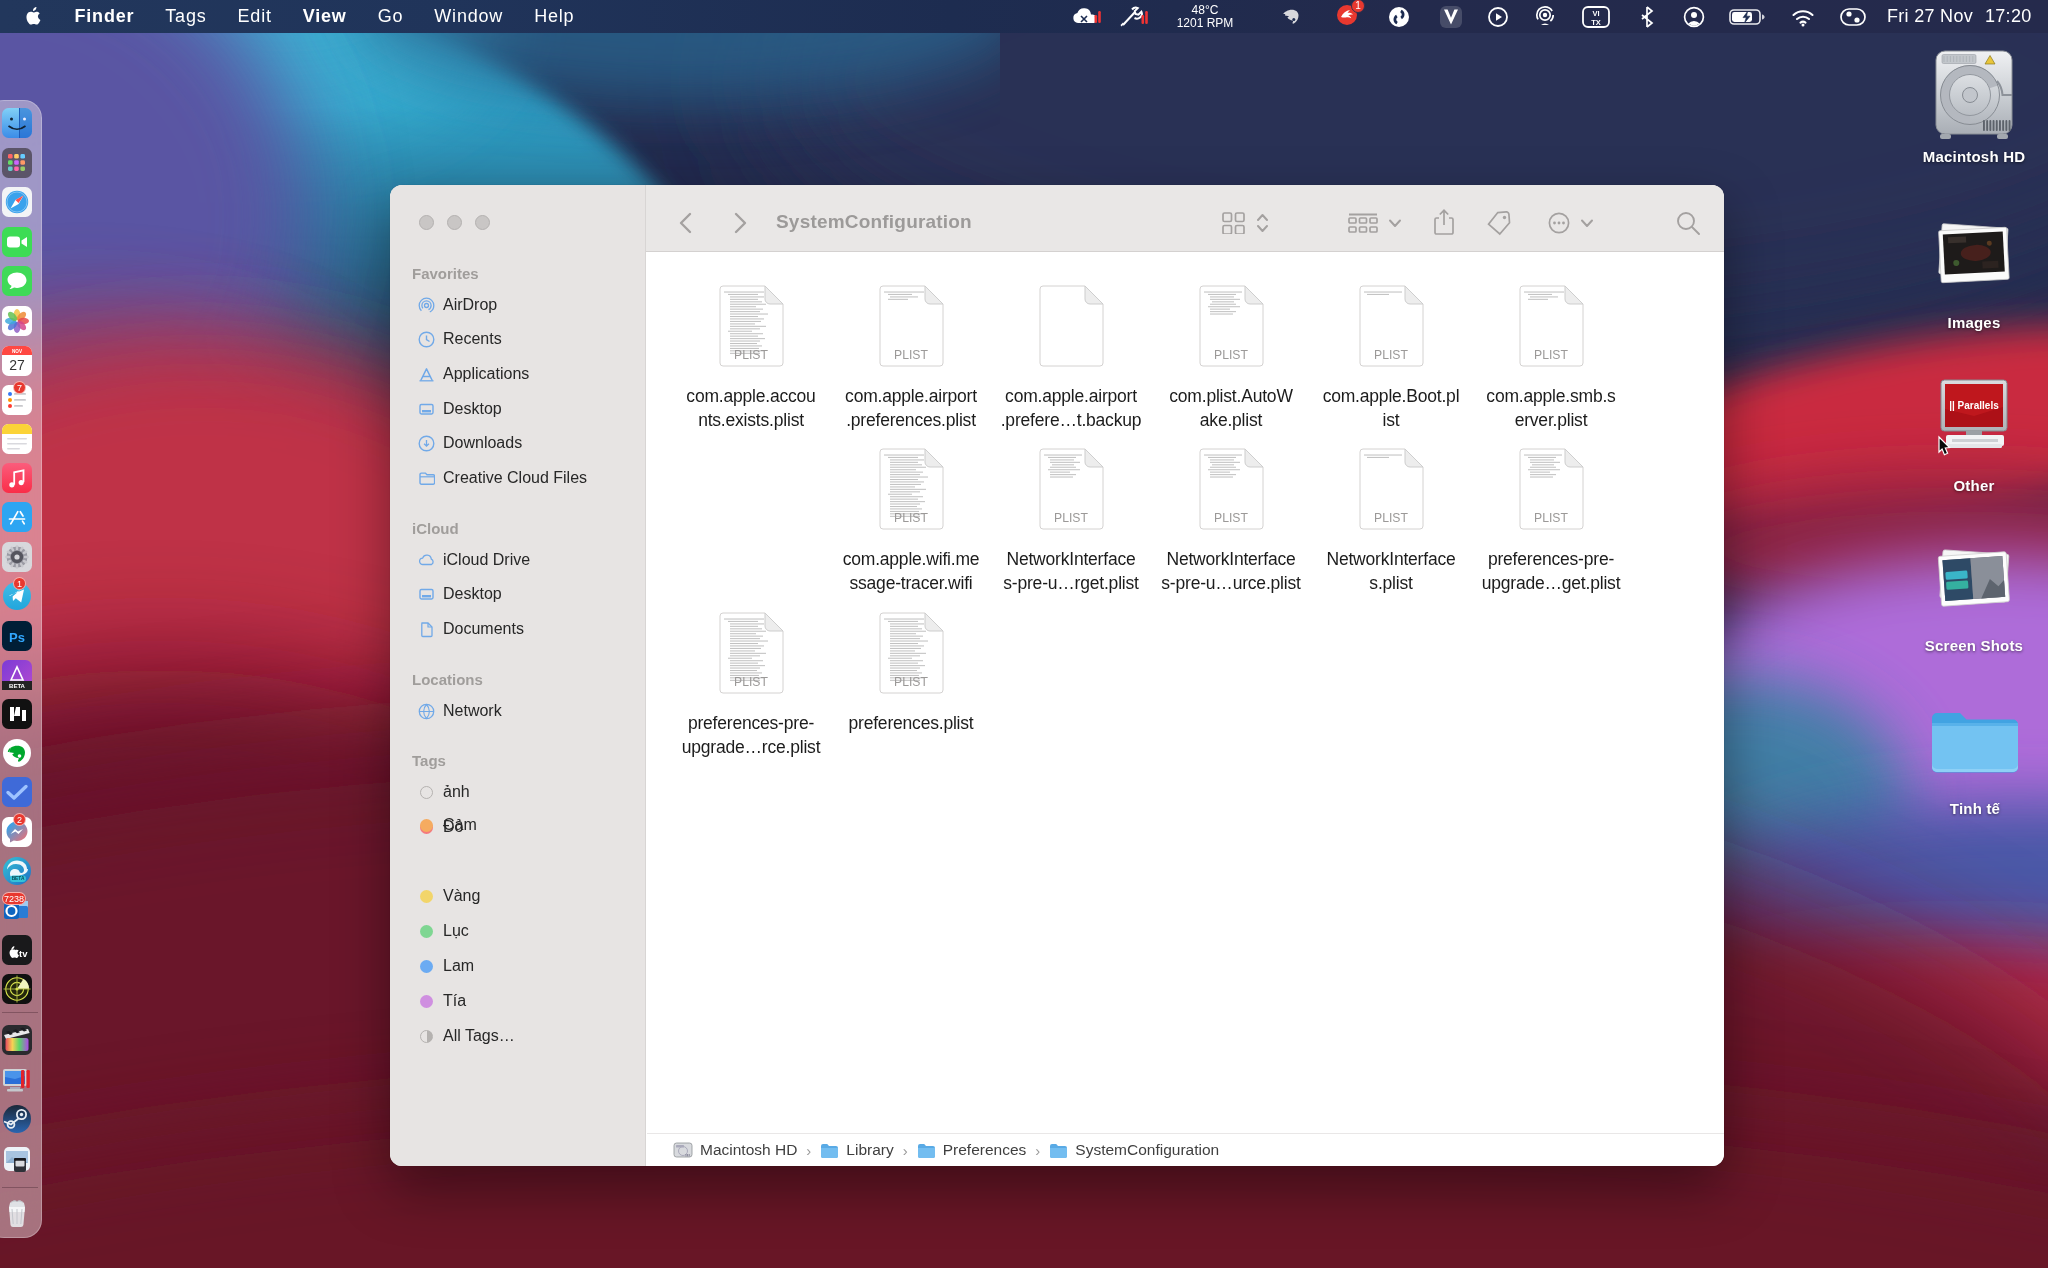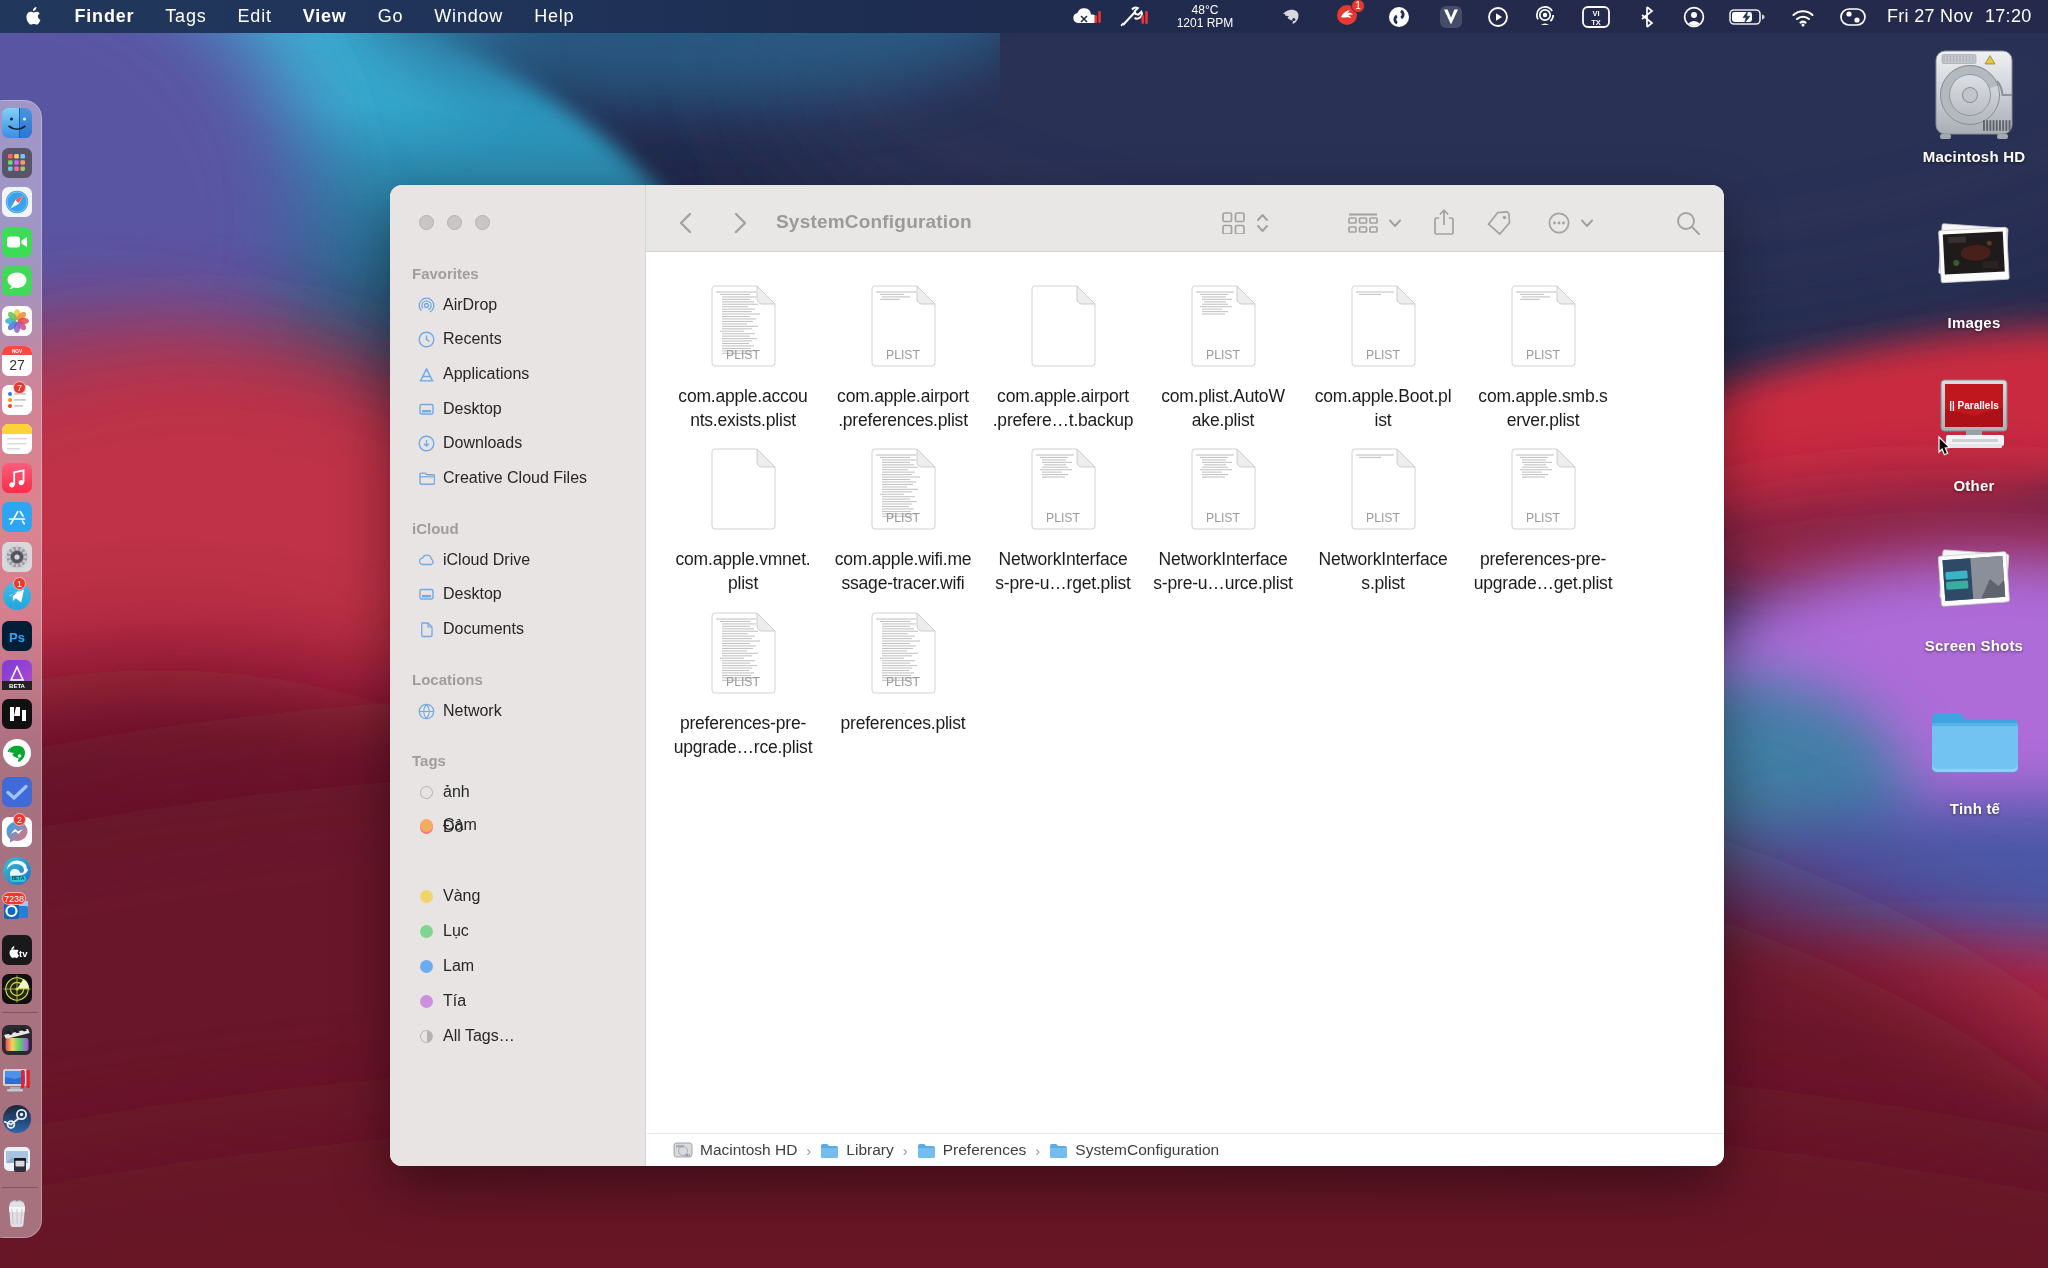--- a/index.html
+++ b/index.html
@@ -27,21 +27,21 @@
 #tbicons{position:absolute;left:0;top:0;width:1334px;height:67px}
 #tbicons svg{position:absolute}
 .tlight{position:absolute;width:15px;height:15px;border-radius:50%;background:#c9c6c5;border:.5px solid #b4b1b0;top:30px;left:0}
 #wtitle{position:absolute;left:386px;top:26px;font-size:19px;font-weight:600;color:#9c9a99;letter-spacing:.2px}
 .shead{position:absolute;left:22px;font-size:15px;font-weight:700;color:#a09d9b}
 .srow{position:absolute;left:28px;font-size:16px;color:#272727;display:flex;align-items:center;height:24px;white-space:nowrap}
 .srow svg{margin-right:8px;flex:none}
 .srow span{display:inline-block}
 .tdot{width:13px;height:13px;border-radius:50%;margin:0 10px 0 2px;flex:none}
 #content{position:absolute;left:257px;top:68px;width:1077px;height:880px;background:#fff}
-#citems{position:absolute;left:4px;top:0;width:1334px;height:981px}
+#citems{position:absolute;left:12px;top:0;width:1334px;height:981px}
 .fitem{position:absolute;width:160px;text-align:center}
 .ficon{display:flex;justify-content:center}
 .flabel{margin-top:15px;font-size:17.5px;line-height:23.5px;color:#1c1c1c;letter-spacing:-.2px}
 #pathbar{position:absolute;left:257px;top:948px;width:1077px;height:33px;background:#fff;border-top:1px solid #e9e7e7;display:flex;align-items:center;padding-left:26px;color:#3f3f3f;font-size:15.5px}
 .pit{display:flex;align-items:center}
 .pit svg{margin-right:7px}
 .psep{margin:0 9px;color:#9a9a9a;font-size:15px}
 </style></head>
 <body>
 
@@ -940,34 +940,20 @@
             <rect x="14" y="12.4" width="28" height="1.05" fill="#c2c2c2"></rect>
             <rect x="12" y="14.8" width="20" height="1.05" fill="#c2c2c2"></rect>
             <text x="35" y="75" font-size="12.2" fill="#9b9998" text-anchor="middle" font-family="Liberation Sans">PLIST</text>
           </svg>
         </div>
         <div class="flabel">
           <div>com.apple.smb.s</div>
           <div>erver.plist</div>
         </div>
       </div>
-      <div class="fitem" style="left:269px;top:262px">
-        <div class="ficon">
-          <svg width="70" height="86" viewBox="0 0 70 86">
-    <path d="M7 2h42L67 20v59a3 3 0 0 1-3 3H7a3 3 0 0 1-3-3V5a3 3 0 0 1 3-3z" fill="#ffffff" stroke="#d4d2d1" stroke-width="1"></path>
-    <path d="M49 2 67 20H54a5 5 0 0 1-5-5z" fill="#ededed"></path>
-    <path d="M49 2 67 20" stroke="#c9c9c9" stroke-width=".8"></path>
-    <path d="M49 2v13a5 5 0 0 0 5 5h13" fill="none" stroke="#cdcdcd" stroke-width="1"></path>
-    </svg>
-        </div>
-        <div class="flabel">
-          <div>com.apple.vmnet.</div>
-          <div>plist</div>
-        </div>
-      </div>
       <div class="fitem" style="left:429px;top:262px">
         <div class="ficon">
           <svg width="70" height="86" viewBox="0 0 70 86">
     <path d="M7 2h42L67 20v59a3 3 0 0 1-3 3H7a3 3 0 0 1-3-3V5a3 3 0 0 1 3-3z" fill="#ffffff" stroke="#d4d2d1" stroke-width="1"></path>
     <path d="M49 2 67 20H54a5 5 0 0 1-5-5z" fill="#ededed"></path>
     <path d="M49 2 67 20" stroke="#c9c9c9" stroke-width=".8"></path>
     <path d="M49 2v13a5 5 0 0 0 5 5h13" fill="none" stroke="#cdcdcd" stroke-width="1"></path>
     <rect x="8" y="7.5" width="40" height="1.05" fill="#c2c2c2"></rect>
             <rect x="12" y="9.9" width="30" height="1.05" fill="#c2c2c2"></rect>
             <rect x="14" y="12.4" width="34" height="1.05" fill="#c2c2c2"></rect>

